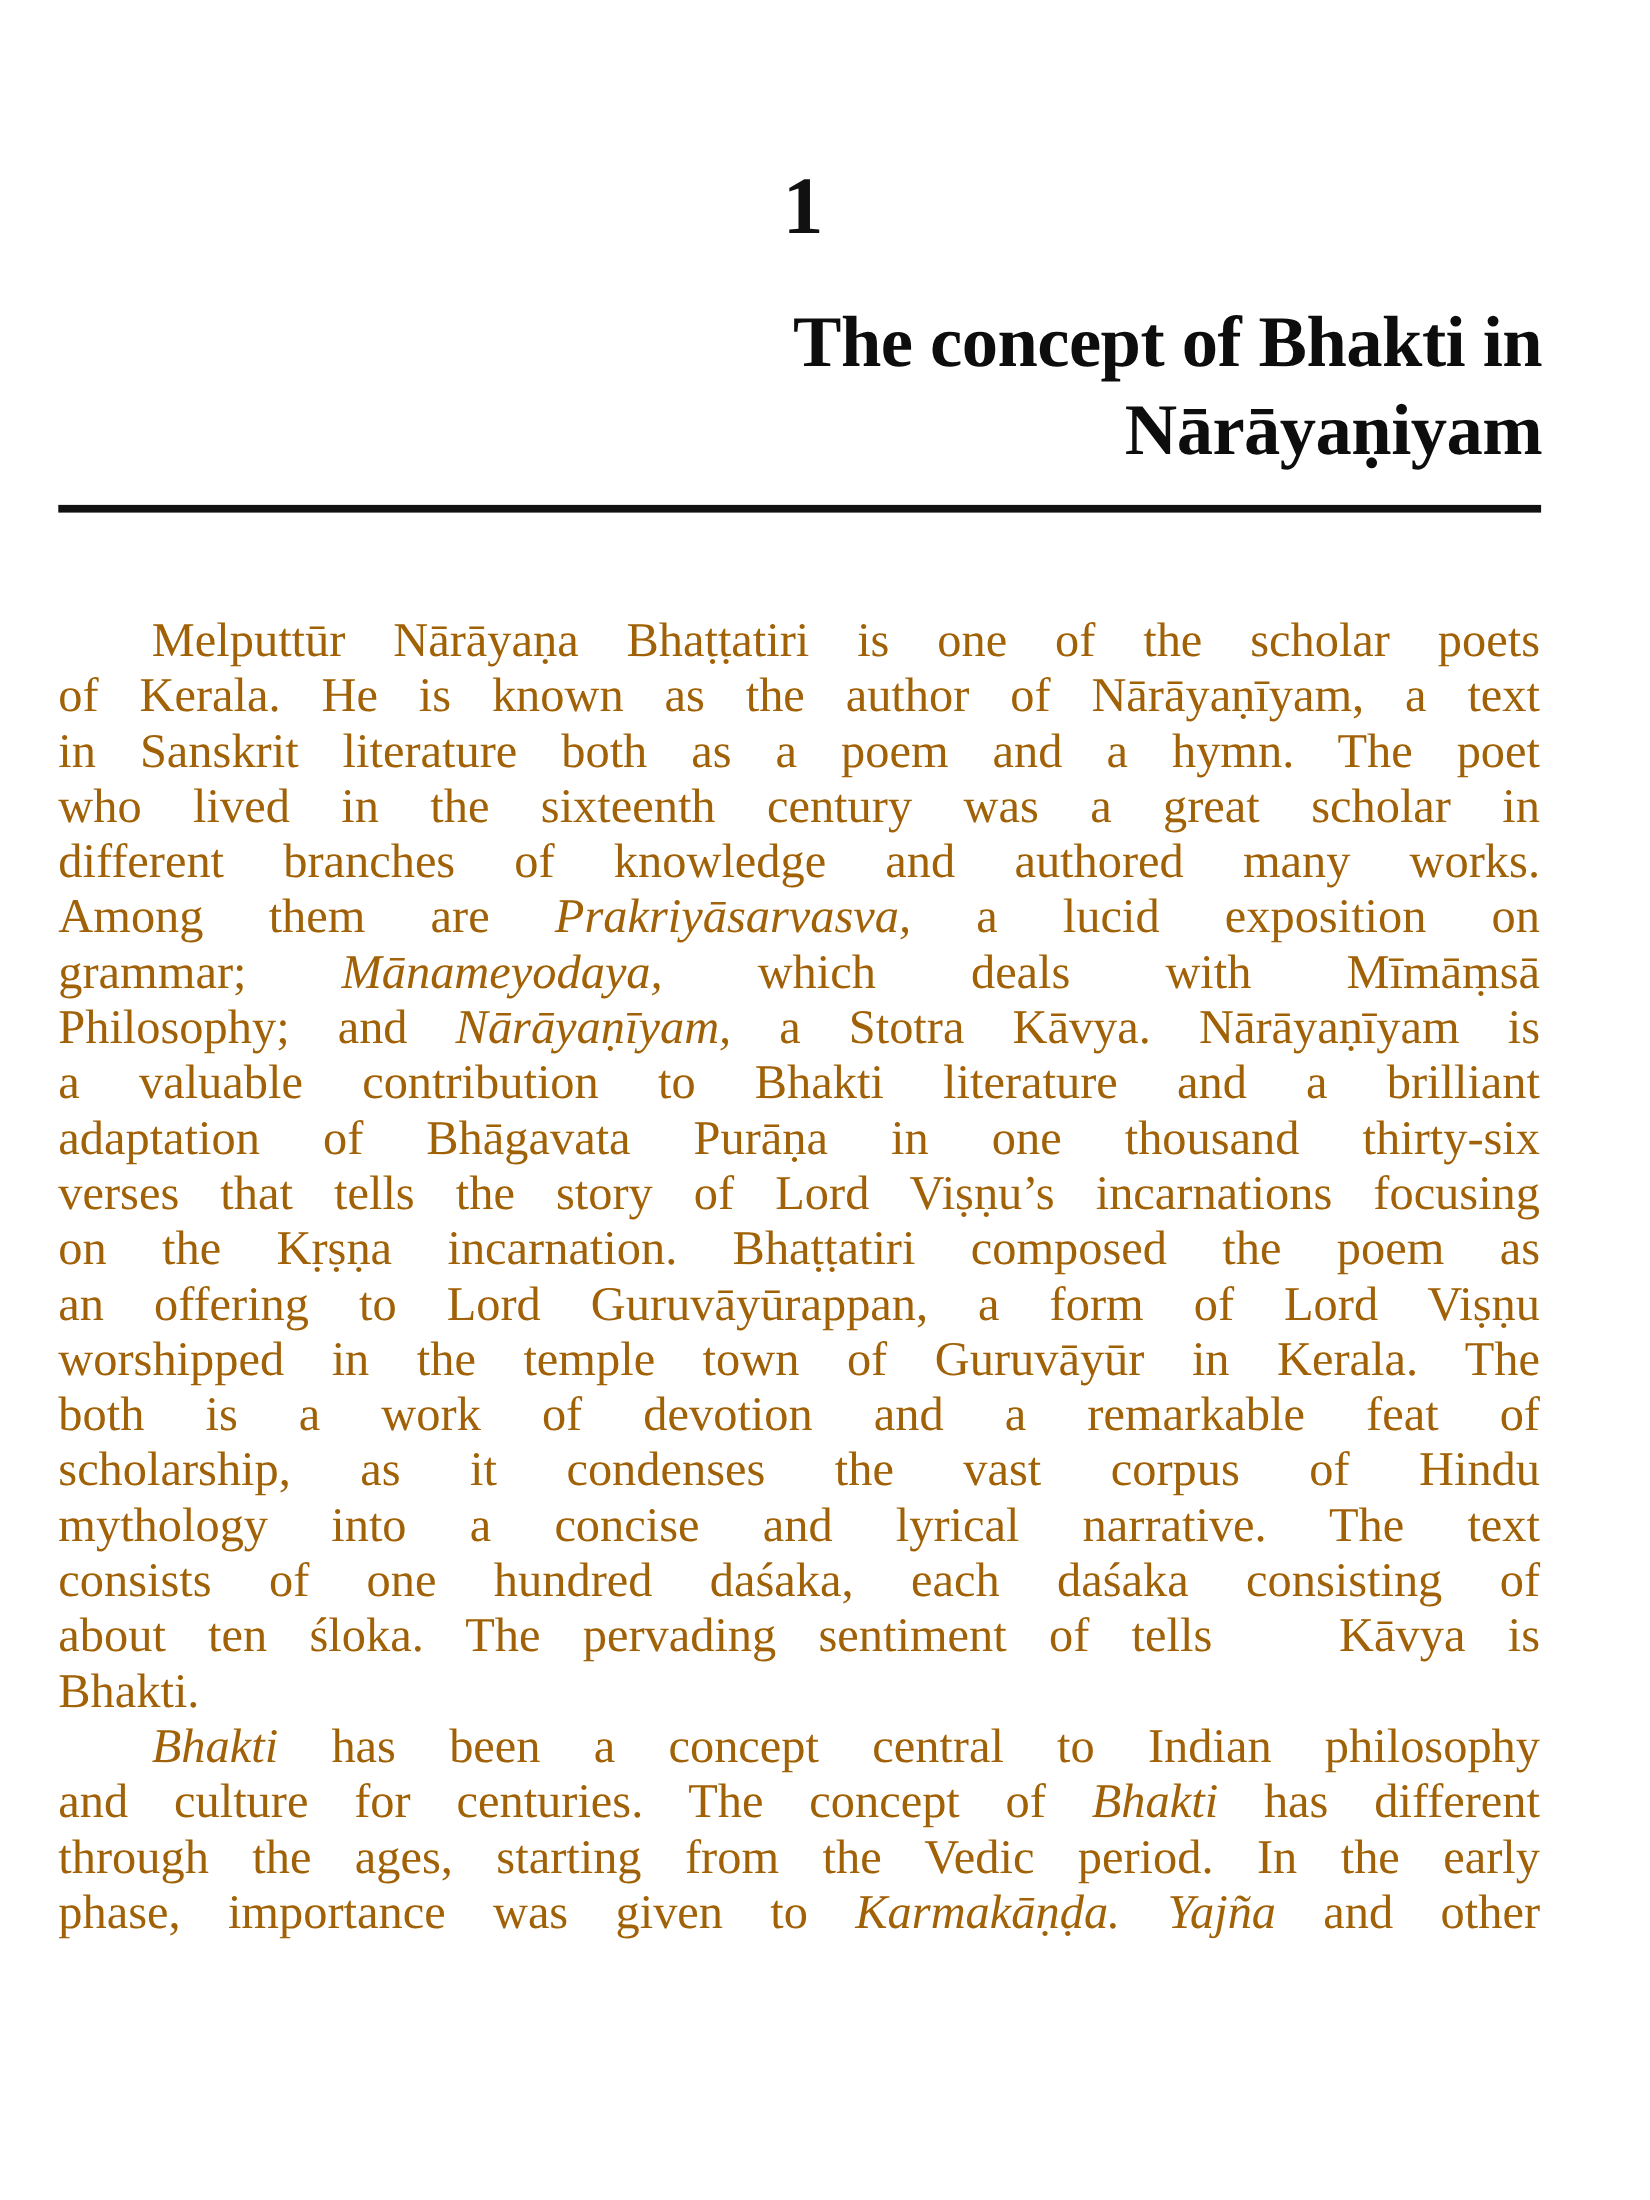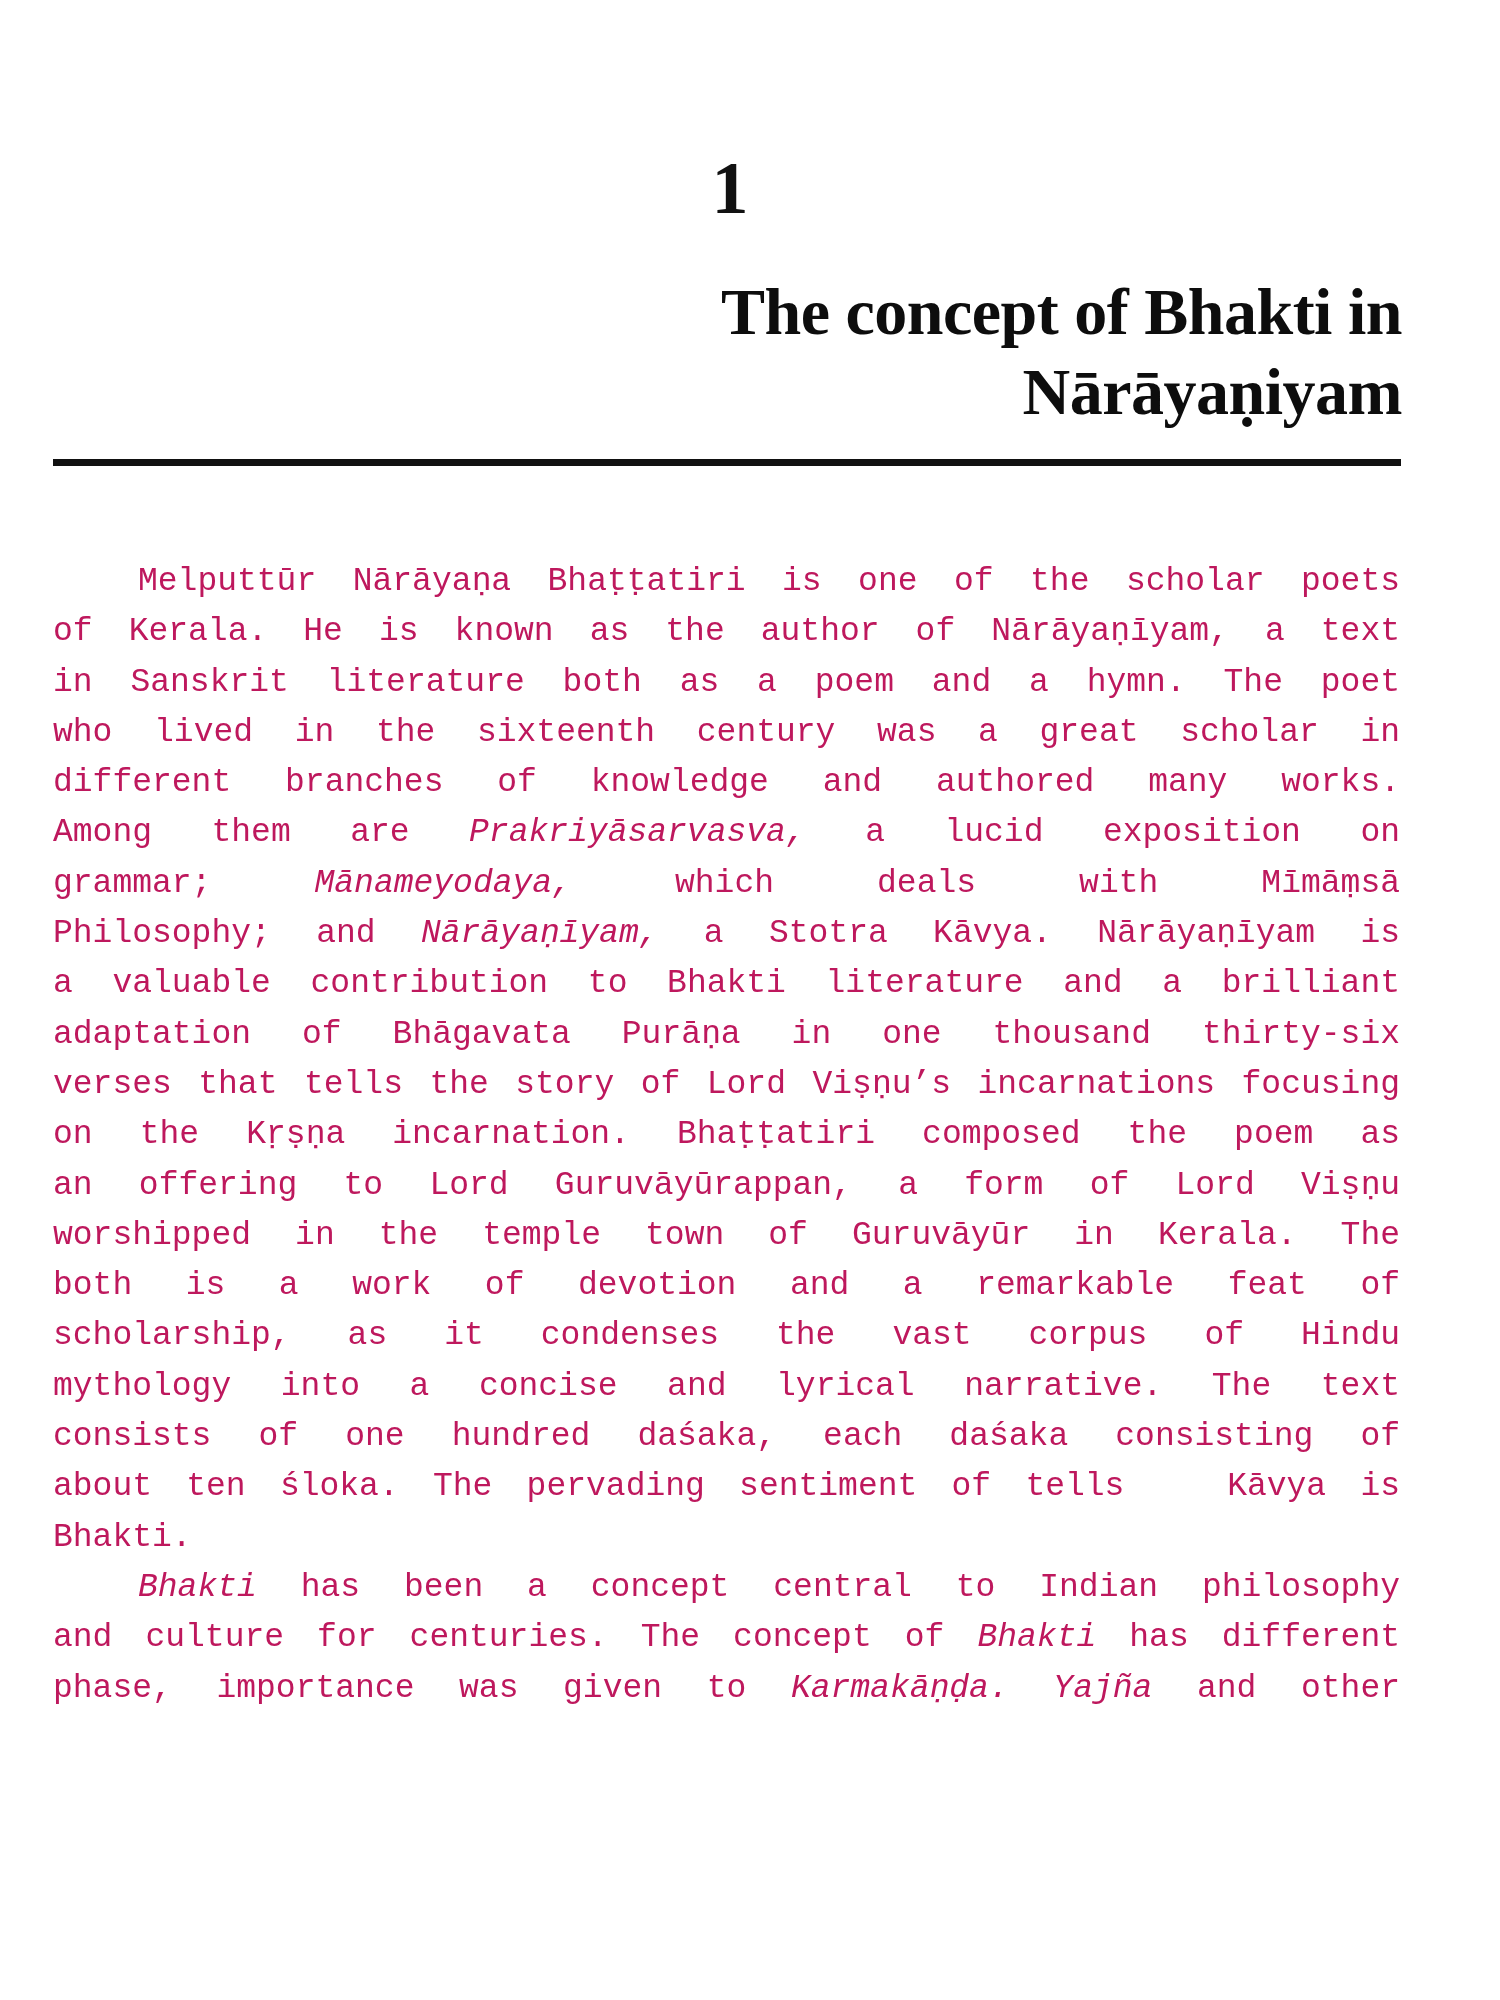--- a/index.html
+++ b/index.html
@@ -47,24 +47,24 @@
       top: 459px;
       width: 1348px;
       height: 7px;
       background: #111;
     }
     .body-text {
       position: absolute;
       left: 53px;
       top: 557px;
       width: 1347px;
-      font-family: Liberation Mono, monospace;
-      font-size: 33px;
+      font-family: Liberation Serif, serif;
+      font-size: 44px;
       line-height: 50.3px;
-      color: #be185d;
+      color: #a16207;
     }
     .body-text .line {
       display: block;
       text-align: justify;
       text-align-last: justify;
       white-space: nowrap;
       height: 50.3px;
     }
     .body-text .line.last {
       text-align-last: left;
@@ -104,14 +104,15 @@
   <span class="line"><span>worshipped in the temple town of Guruvāyūr in Kerala. The</span></span>
   <span class="line"><span>both is a work of devotion and a remarkable feat of</span></span>
   <span class="line"><span>scholarship, as it condenses the vast corpus of Hindu</span></span>
   <span class="line"><span>mythology into a concise and lyrical narrative. The text</span></span>
   <span class="line"><span>consists of one hundred daśaka, each daśaka consisting of</span></span>
   <span class="line" style="white-space: pre;"><span>about ten śloka. The pervading sentiment of tells   Kāvya is</span></span>
   <span class="line last"><span>Bhakti.</span></span>
 
   <span class="line indent"><em>Bhakti</em><span> has been a concept central to Indian philosophy</span></span>
   <span class="line"><span>and culture for centuries. The concept of </span><em>Bhakti</em><span> has different</span></span>
+  <span class="line"><span>through the ages, starting from the Vedic period. In the early</span></span>
   <span class="line"><span>phase, importance was given to </span><em>Karmakāṇḍa.</em><span> </span><em>Yajña</em><span> and other</span></span>
 </div>
 
 </body></html>

